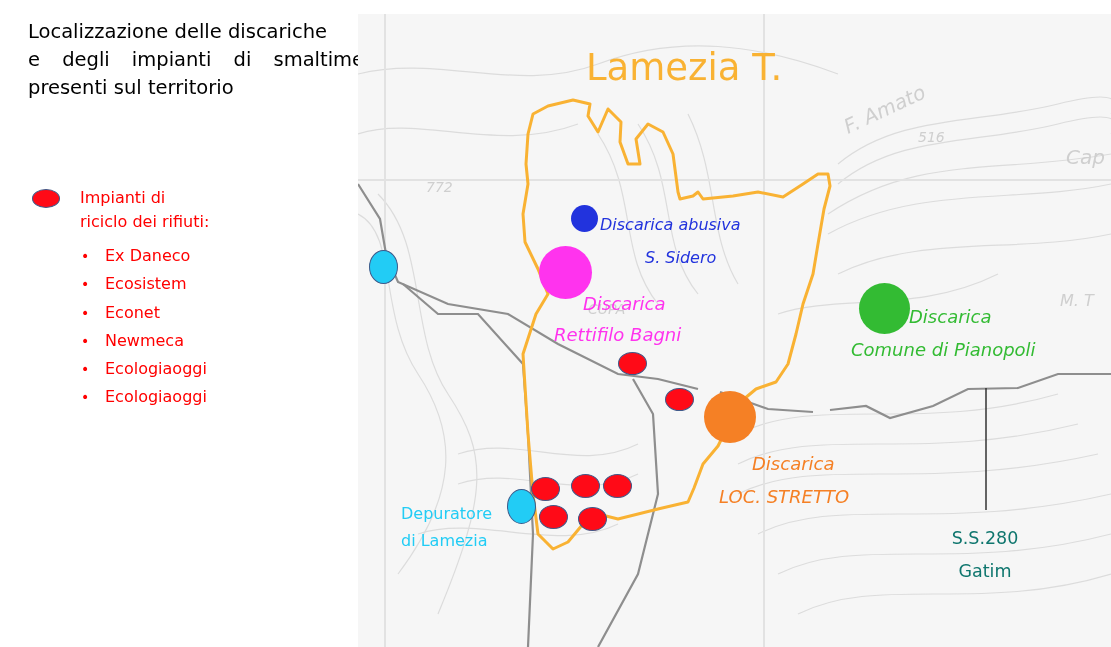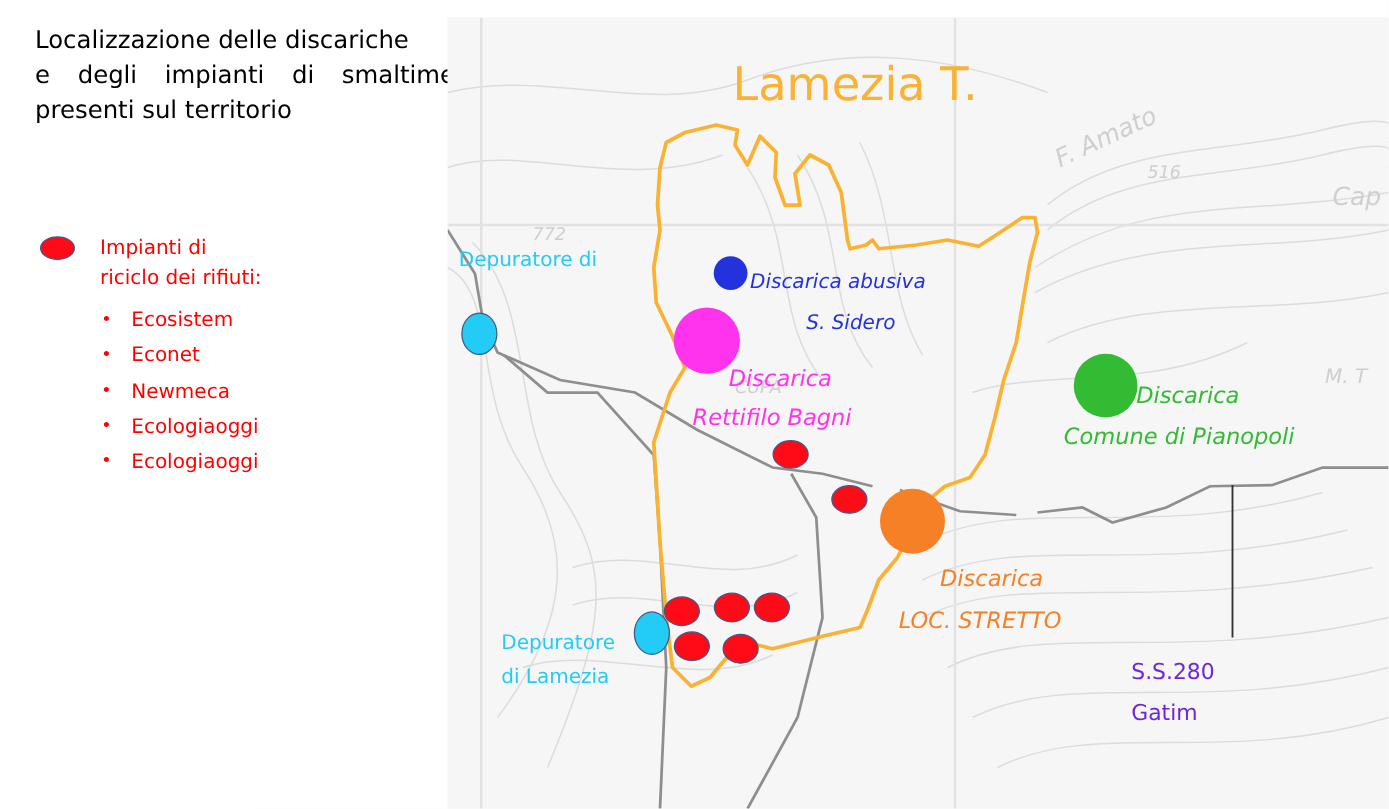--- a/index.html
+++ b/index.html
@@ -42,20 +42,21 @@
   <span>presenti sul territorio</span>
 </div>
 
 <div class="legend">
   <div class="legend-dot"></div>
   <div class="legend-head">
     <div>Impianti di</div>
     <div>riciclo dei rifiuti:</div>
   </div>
   <ul class="legend-list">
+    <li>Ex Daneco</li>
     <li>Ecosistem</li>
     <li>Econet</li>
     <li>Newmeca</li>
     <li>Ecologiaoggi</li>
     <li>Ecologiaoggi</li>
   </ul>
 </div>
 
 <div class="map">
   <svg width="753" height="633" viewBox="0 0 753 633">
@@ -137,35 +138,34 @@
     <div>Comune di Pianopoli</div>
   </div>
 
   <div class="circ" style="left:346px; top:377px; width:52px; height:52px; background:#f58025;"></div>
   <div class="lbl ital" style="left:361px; top:433px; font-size:18px; color:#f58025; line-height:33px;">
     <div style="padding-left:33px;">Discarica</div>
     <div>LOC. STRETTO</div>
   </div>
 
   <div class="lbl" style="left:9px; top:180px; font-family:'DejaVu Sans',sans-serif; font-size:16px; color:#22ccf5; line-height:27px;">
-    <div>Depuratore di</div>
   </div>
   <div class="circ" style="left:11px; top:236px; width:29px; height:34px; background:#22ccf5; border:1.5px solid #3f5a8a;"></div>
 
   <div class="lbl" style="left:43px; top:458px; font-family:'DejaVu Sans',sans-serif; font-size:16px; color:#22ccf5; line-height:27px;margin-top:28px;">
     <div>Depuratore</div>
     <div>di Lamezia</div>
   </div>
   <div class="circ" style="left:149px; top:475px; width:29px; height:35px; background:#22ccf5; border:1.5px solid #3f5a8a;"></div>
 
   <div class="circ" style="left:260px; top:338px; width:29px; height:23px; background:#ff0a17; border:1.5px solid #3f5a8a;"></div>
   <div class="circ" style="left:307px; top:374px; width:29px; height:23px; background:#ff0a17; border:1.5px solid #3f5a8a;"></div>
   <div class="circ" style="left:173px; top:463px; width:29px; height:24px; background:#ff0a17; border:1.5px solid #3f5a8a;"></div>
   <div class="circ" style="left:213px; top:460px; width:29px; height:24px; background:#ff0a17; border:1.5px solid #3f5a8a;"></div>
   <div class="circ" style="left:245px; top:460px; width:29px; height:24px; background:#ff0a17; border:1.5px solid #3f5a8a;"></div>
   <div class="circ" style="left:181px; top:491px; width:29px; height:24px; background:#ff0a17; border:1.5px solid #3f5a8a;"></div>
   <div class="circ" style="left:220px; top:493px; width:29px; height:24px; background:#ff0a17; border:1.5px solid #3f5a8a;"></div>
 
-  <div class="lbl" style="left:547px; top:508px; width:160px; text-align:left; font-family:'DejaVu Sans',sans-serif; font-size:17.5px; color:#6d28d9; line-height:33px;">
+  <div class="lbl" style="left:547px; top:508px; width:160px; text-align:center; font-family:'DejaVu Sans',sans-serif; font-size:17.5px; color:#0f766e; line-height:33px;">
     <div>S.S.280</div>
     <div>Gatim</div>
   </div>
 </div>
 
 </body></html>

